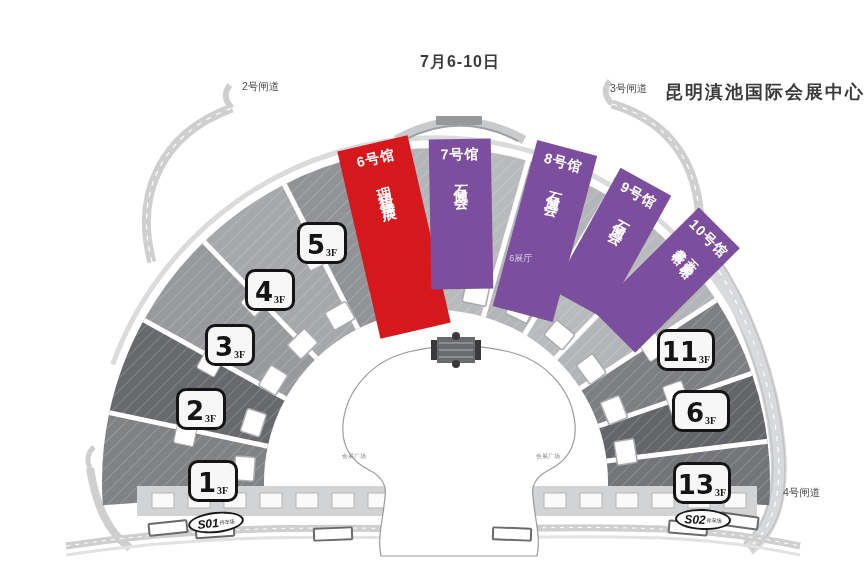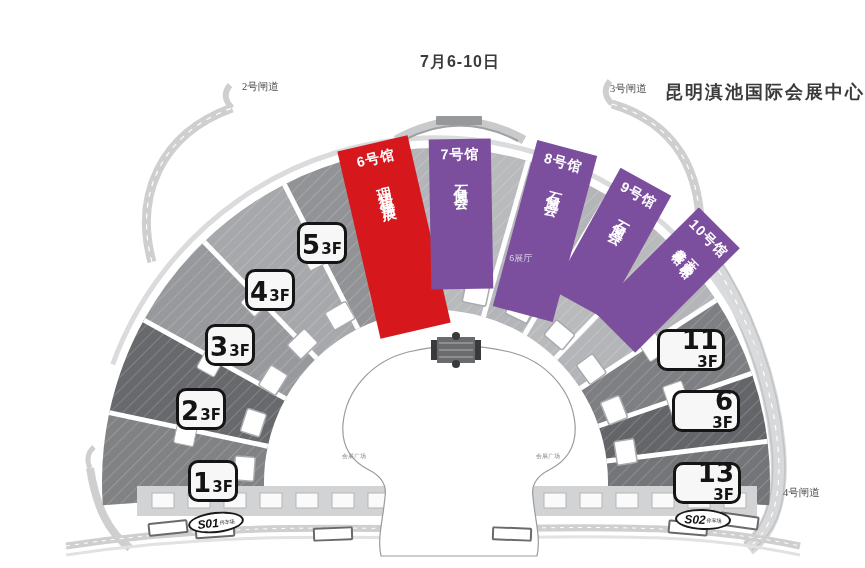--- a/index.html
+++ b/index.html
@@ -4,41 +4,41 @@
 <style>
   html,body{margin:0;padding:0;background:#fff;}
   .canvas{position:relative;width:865px;height:568px;background:#ffffff;overflow:hidden;
           font-family:"Liberation Sans","DejaVu Sans",sans-serif;}
   svg{position:absolute;left:0;top:0;}
 
   .title-block{position:absolute;left:55px;right:0;top:52px;text-align:center;color:#3b3b3b;z-index:6;}
   .title-dates{font-size:16px;font-weight:bold;letter-spacing:1px;}
   .title-venue{font-size:18px;font-weight:bold;letter-spacing:2px;margin-top:7px;text-align:right;}
 
-  .road-label{position:absolute;font-size:10.5px;color:#4a4a4a;z-index:6;white-space:nowrap;font-family:Liberation Serif, serif;}
+  .road-label{position:absolute;font-size:10.5px;color:#4a4a4a;z-index:6;white-space:nowrap;}
 
   .banner{position:absolute;display:flex;flex-direction:column;align-items:center;
           color:#fff;font-weight:bold;z-index:4;box-sizing:border-box;padding-top:7px;}
   .banner.red{background:#d6171c;}
   .banner.purple{background:#7c4e9e;}
   .banner .hall-name{font-size:14px;letter-spacing:1px;white-space:nowrap;}
   .vtext{writing-mode:vertical-rl;text-orientation:upright;font-size:14.5px;
          letter-spacing:5px;margin-top:9px;line-height:1;}
   .vcols{display:flex;flex-direction:row;gap:3px;margin-top:6px;}
   .vcols .vtext{margin-top:0;font-size:12px;letter-spacing:2px;}
   .banner .sub-room{position:absolute;left:3px;top:112px;transform:rotate(-15deg);
          font-size:9px;font-weight:normal;color:#d9cfe8;letter-spacing:0;}
 
   .badge{position:absolute;height:42px;background:#f7f7f7;border:3px solid #141414;
          border-radius:10px;display:flex;align-items:flex-end;justify-content:center;
          padding:2px 4px 3px;box-sizing:border-box;z-index:5;color:#141414;
          font-family:"DejaVu Sans","Liberation Sans",sans-serif;}
   .badge .num{font-size:26px;font-weight:bold;line-height:0.95;}
-  .badge .fl{font-size:15px;font-weight:bold;margin-left:1px;}
-  .badge.w1{width:50px;} .badge.w2{width:68px;flex-direction:column;}
+  .badge .fl{font-size:10px;font-weight:bold;margin-left:1px;font-family:Liberation Serif, serif;}
+  .badge.w1{width:50px;} .badge.w2{width:58px;}
 
   .sbadge{position:absolute;width:52px;height:17px;background:#fff;border:2px solid #1a1a1a;
           border-radius:50%;display:flex;align-items:center;justify-content:center;z-index:5;
           color:#111;}
   .sbadge .code{font-size:12px;font-weight:bold;font-style:italic;letter-spacing:0;}
   .sbadge .sub{font-size:5px;margin-left:1px;}
 
   .tiny-label{position:absolute;font-size:6px;color:#8c8c8c;z-index:5;white-space:nowrap;}
 </style>
 </head>

